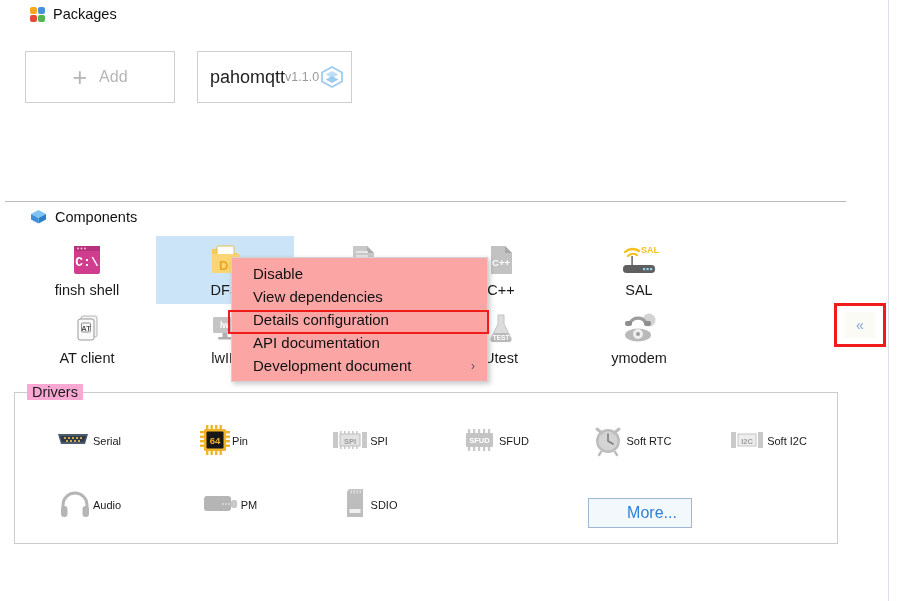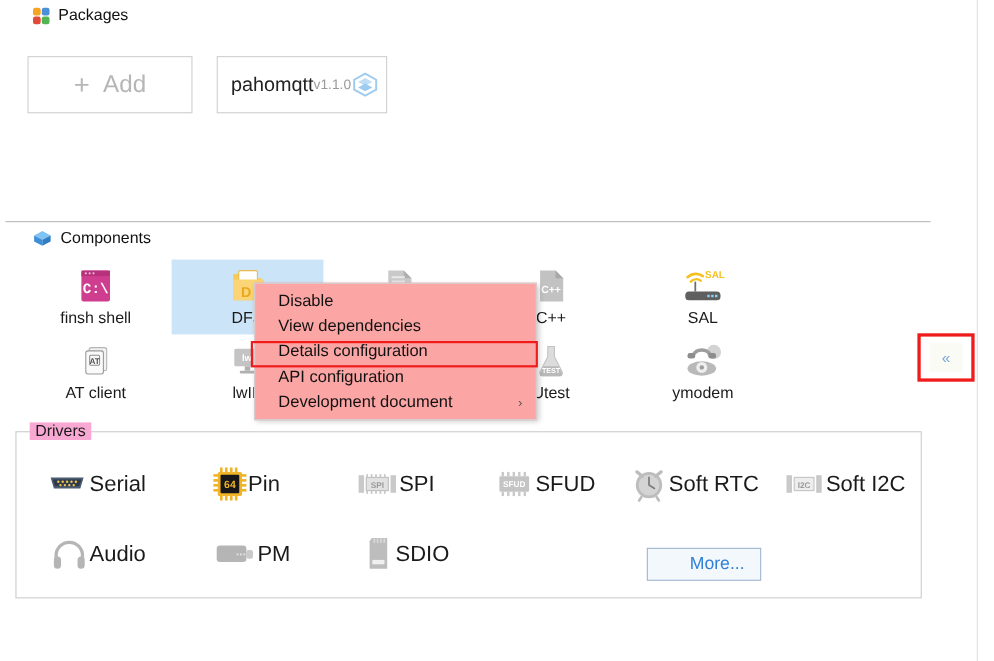--- a/index.html
+++ b/index.html
@@ -25,21 +25,21 @@
   .pkg-grid-icon i:nth-child(3){background:#e24b3a;}
   .pkg-grid-icon i:nth-child(4){background:#52b453;}
 
   #pkg-cards{position:absolute;left:25px;top:51px;display:flex;gap:22px;}
   .pkg-card{
     box-sizing:border-box;border:1px solid #cfcfcf;background:#fff;
     height:52px;display:flex;align-items:center;
   }
   #add-package-card{width:150px;justify-content:center;gap:12px;color:#b6b6b6;}
   #add-package-card .plus{font-size:25px;line-height:1;font-weight:300;}
-  #add-package-card .addlbl{font-size:22px;}
+  #add-package-card .addlbl{font-size:16px;}
   #pkg-card-pahomqtt{width:155px;padding:0 12px;justify-content:space-between;}
   .pkg-name-wrap{display:flex;flex-direction:row;align-items:center;line-height:1.05;}
   .pkg-name{font-size:18px;color:#222;}
   .pkg-ver{font-size:12.5px;color:#9a9a9a;margin-top:1px;}
   .hexicon{width:26px;height:26px;flex:0 0 26px;}
 
   #section-divider{position:absolute;left:5px;top:201px;width:841px;height:1px;background:#b9b9b9;}
 
   
   #components-header{position:absolute;left:30px;top:208px;}
@@ -65,21 +65,21 @@
     position:absolute;left:12px;top:-9px;background:#f9a8d4;padding:0 5px;
     font-size:14.5px;color:#1a1a1a;
   }
   #drivers-grid{position:absolute;left:4px;top:14px;width:816px;}
   .drv-cell{
     width:140px;height:64px;
     display:flex;flex-direction:row;align-items:center;justify-content:center;
     padding-top:2px;box-sizing:border-box;
   }
   .drv-ico{height:38px;display:flex;align-items:center;justify-content:center;}
-  .drv-lbl{font-size:20px;color:#1a1a1a;margin-top:1px;white-space:nowrap;}
+  .drv-lbl{font-size:11px;color:#1a1a1a;margin-top:1px;white-space:nowrap;}
   #more-button{
     position:absolute;left:588px;top:498px;width:104px;height:30px;
     border:1px solid #9fb6cf;background:#f3f8fd;color:#2f7fd4;
     font-size:16px;display:flex;align-items:center;justify-content:center;
     box-sizing:border-box;
     padding-left:24px;
   }
 
   
   #context-menu{
@@ -498,21 +498,21 @@
   <div class="menu-item">
     <span>Disable</span>
   </div>
   <div class="menu-item">
     <span>View dependencies</span>
   </div>
   <div class="menu-item">
     <span>Details configuration</span>
   </div>
   <div class="menu-item">
-    <span>API configuration</span>
+    <span>API documentation</span>
   </div>
   <div class="menu-item">
     <span>Development document</span>
     <span class="submenu-arrow">›</span>
   </div>
 </div>
 
 <div id="menu-highlight-box"></div>
 
 <div id="collapse-highlight"></div>

